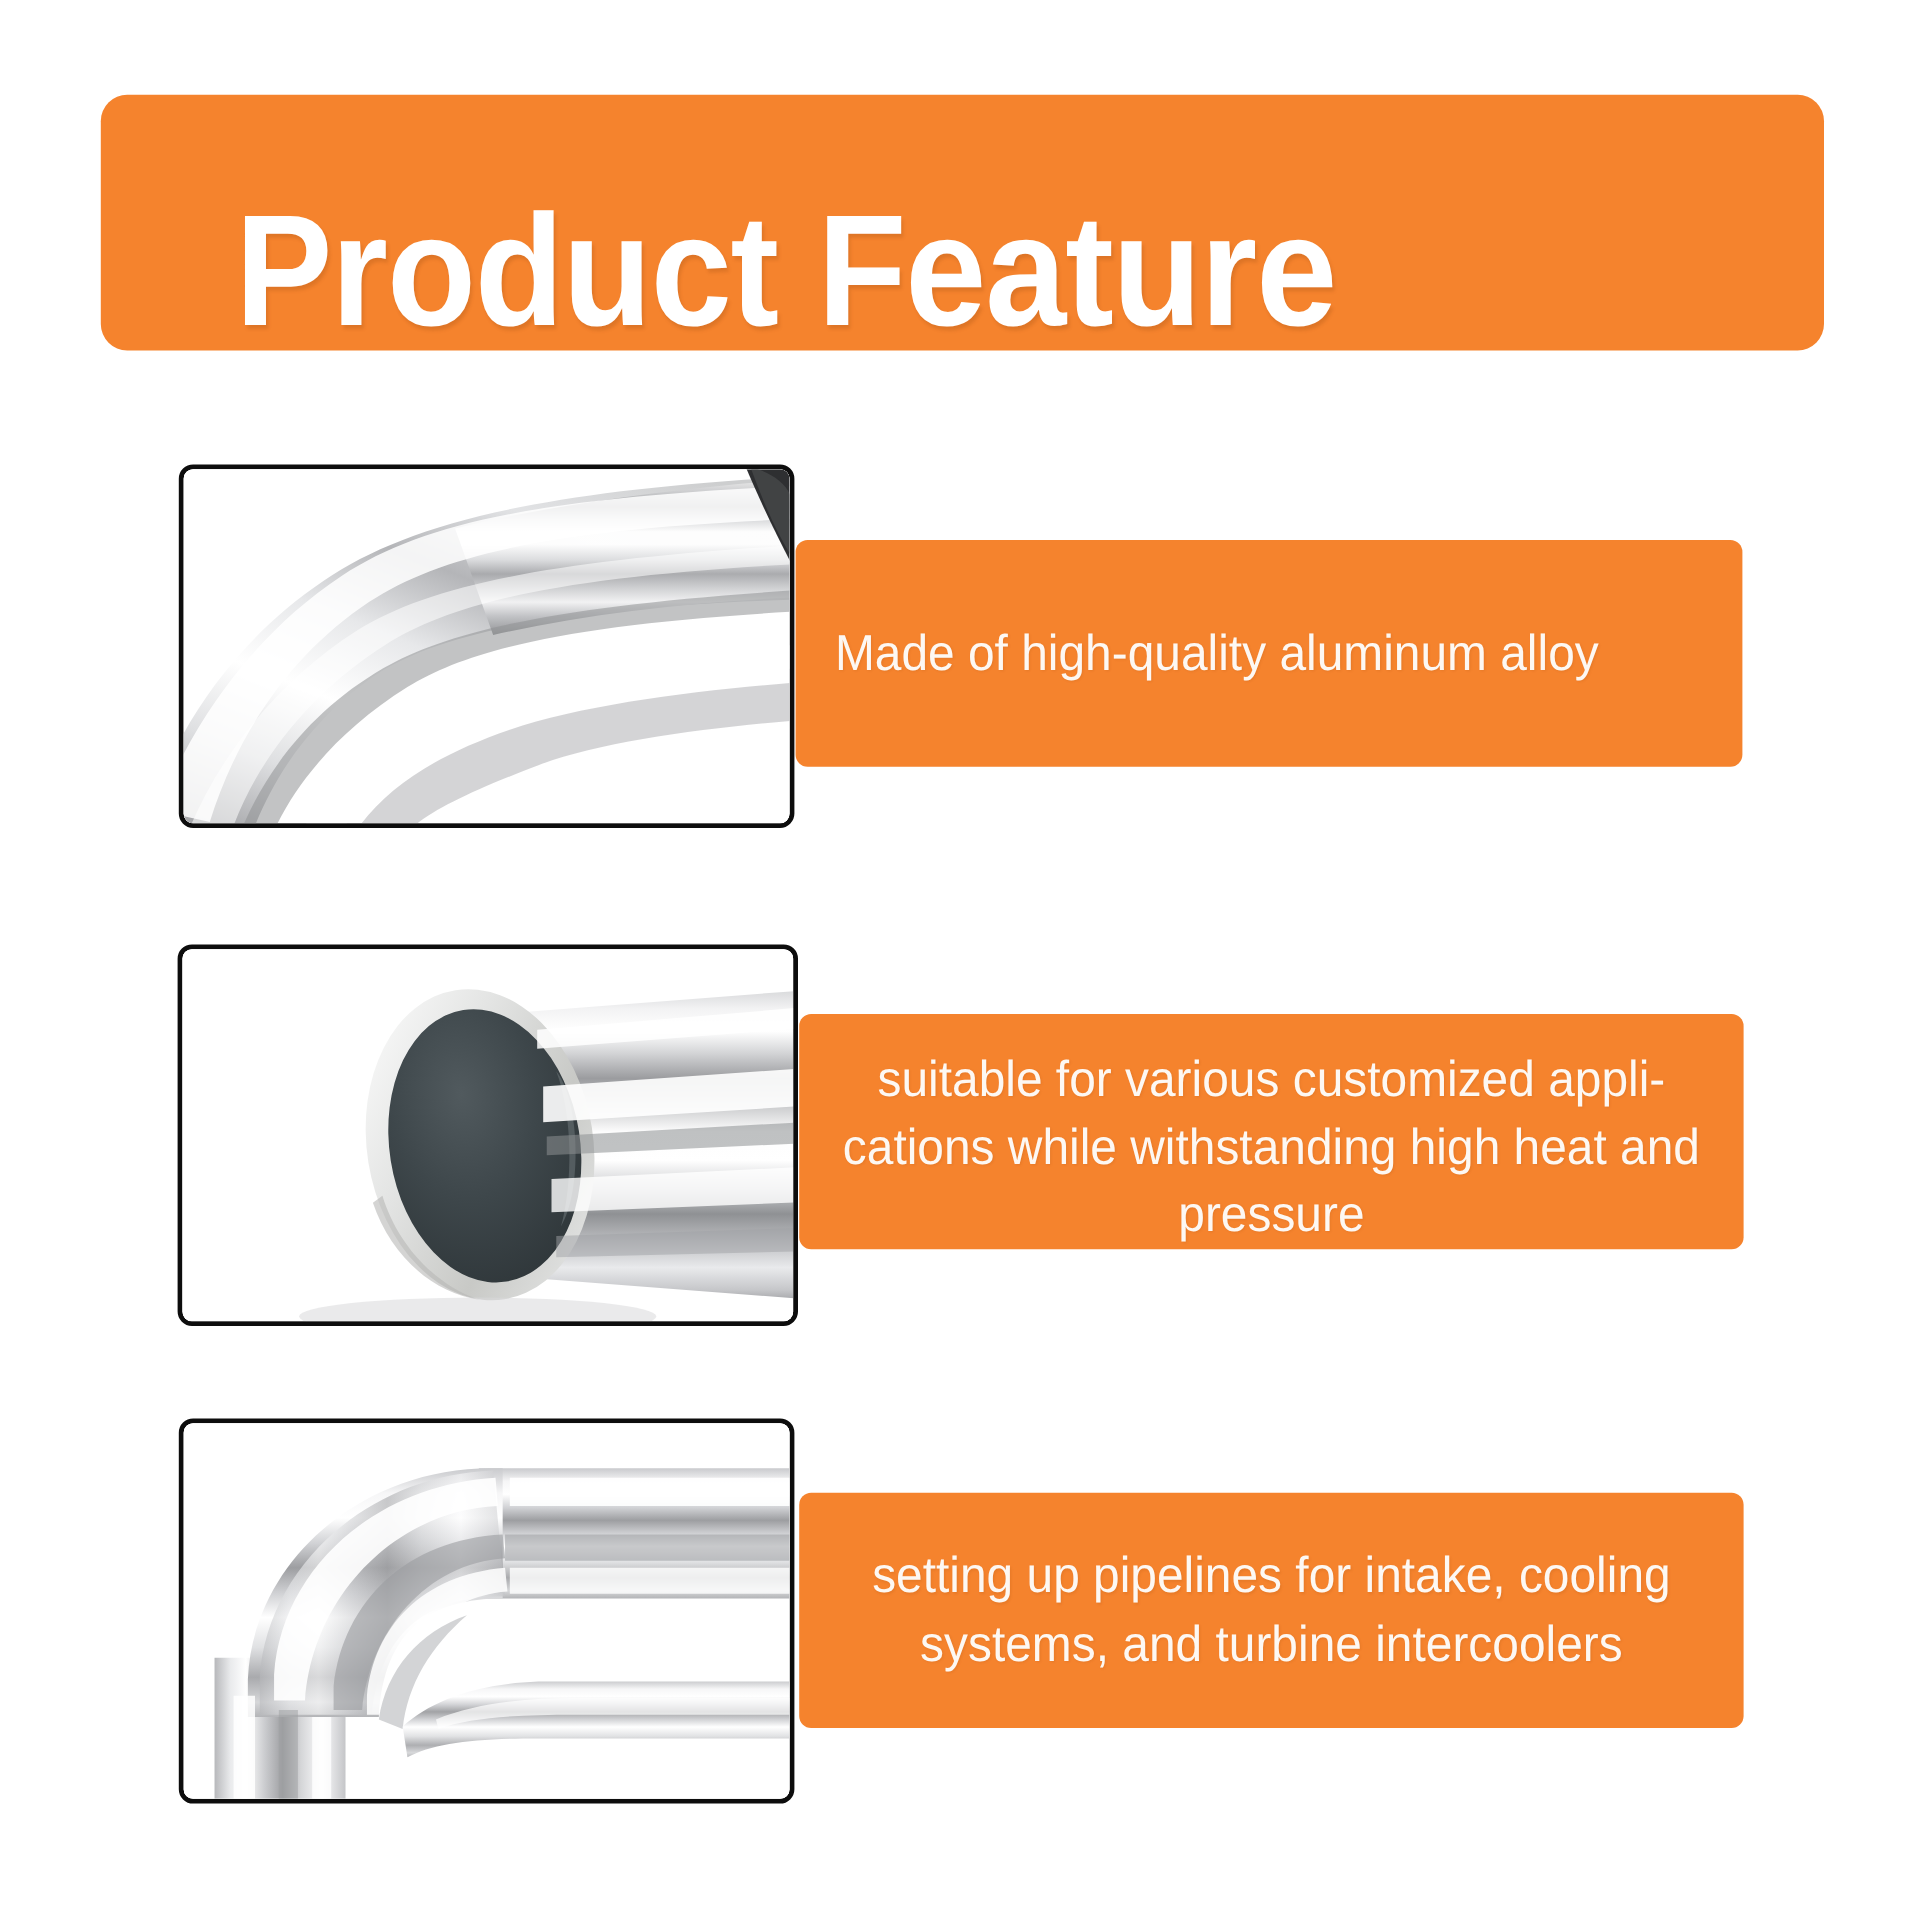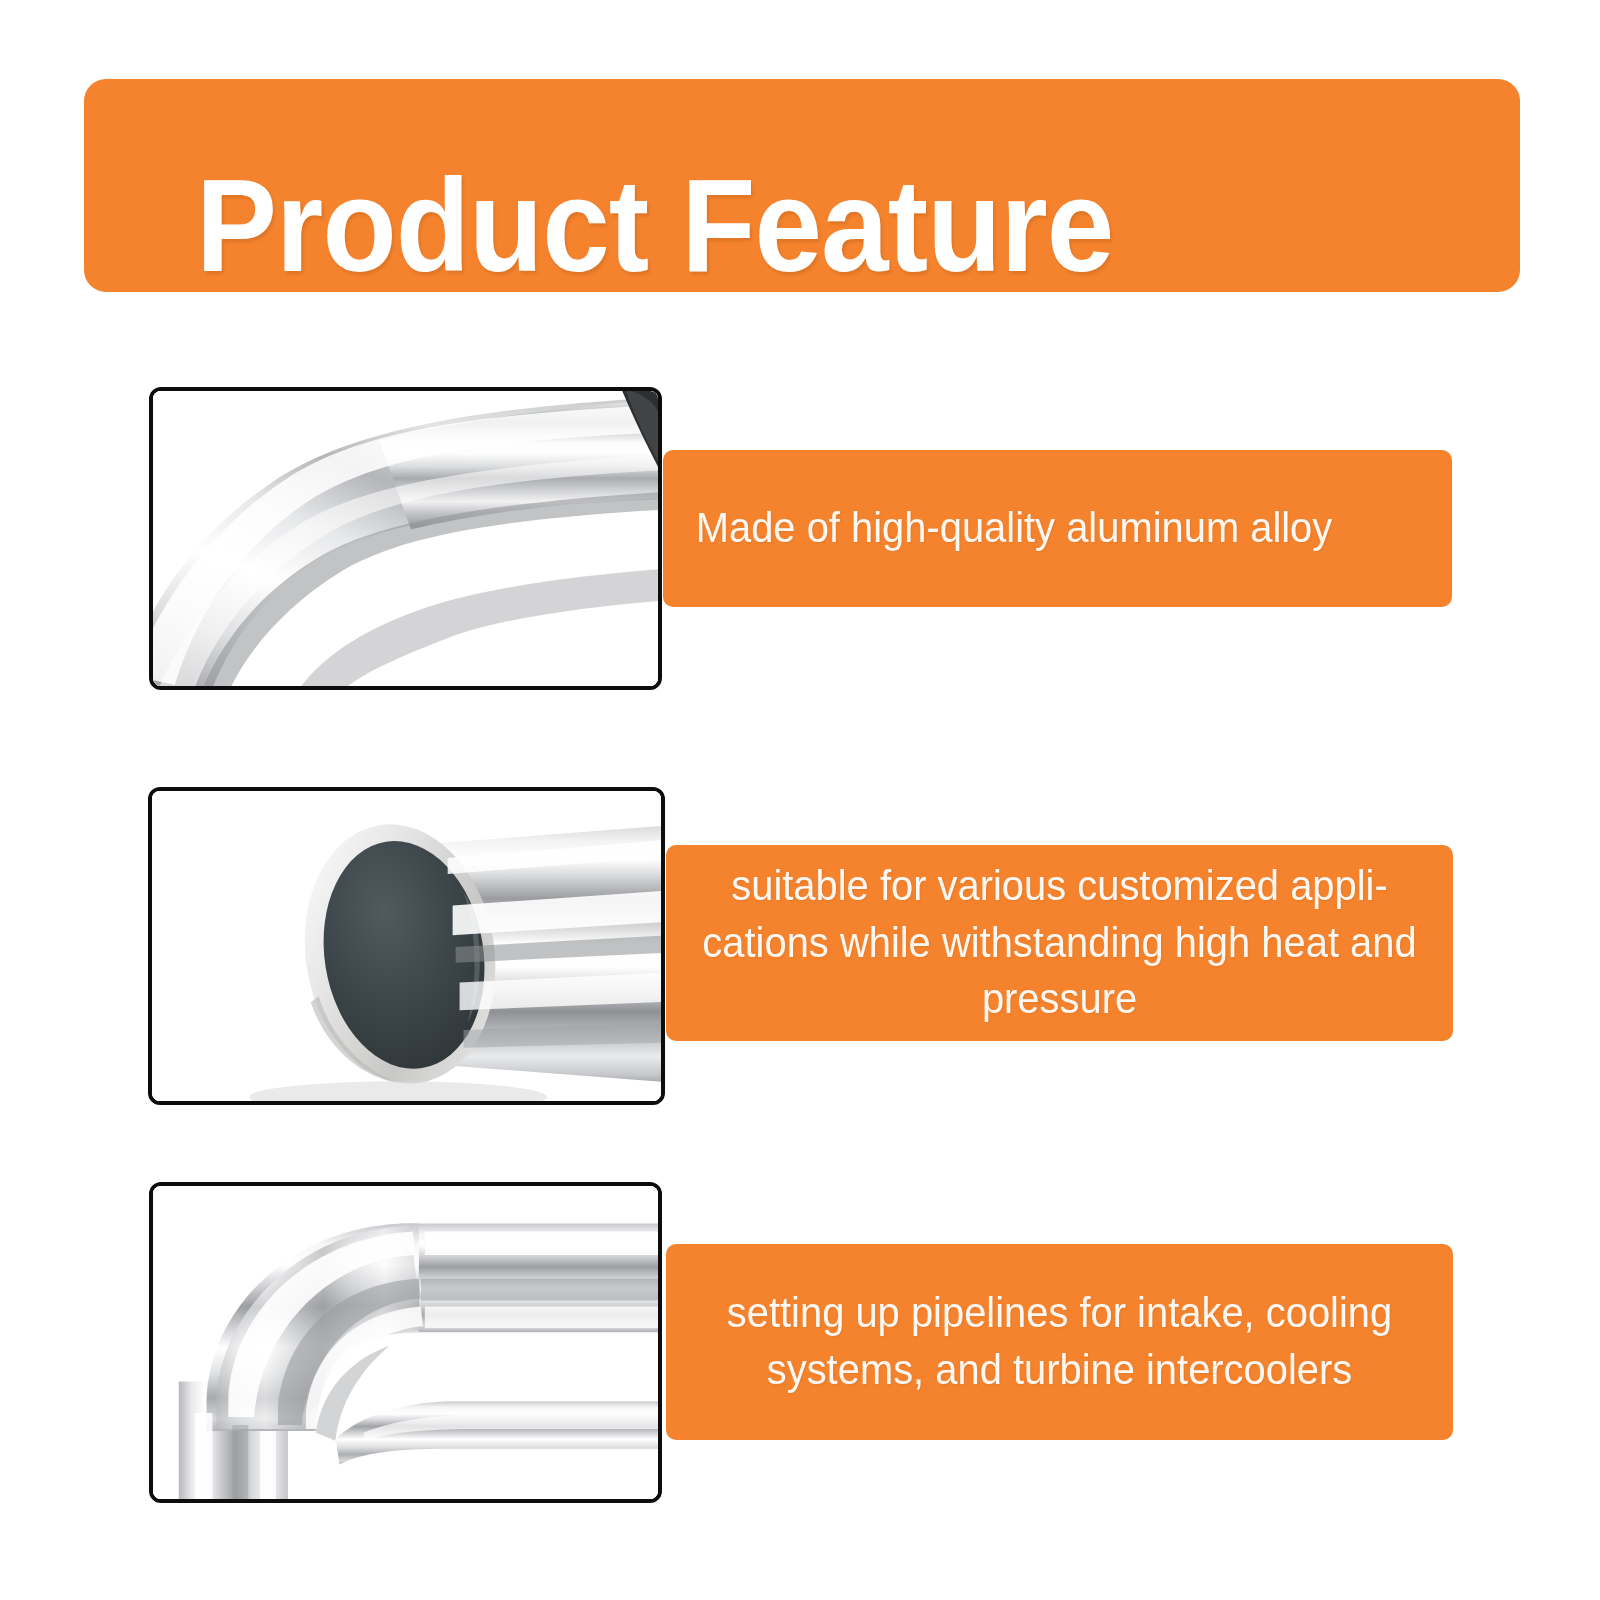--- a/index.html
+++ b/index.html
@@ -81,28 +81,29 @@
   
   .text-panel {
     position: absolute;
     background: #F5832D;
     border-radius: 10px;
     display: flex;
     align-items: center;
     box-sizing: border-box;
   }
   .panel-1 {
-    left: 663px; top: 450px; width: 789px; height: 157px;
+    left: 663px; top: 450px; width: 789px; height: 189px;
     padding: 0 24px 0 16px;
     justify-content: flex-start;
   }
   .panel-2 {
     left: 666px; top: 845px; width: 787px; height: 196px;
     padding: 0 16px;
     justify-content: center;
+    align-items: flex-end;
   }
   .panel-3 {
     left: 666px; top: 1244px; width: 787px; height: 196px;
     padding: 0 16px;
     justify-content: center;
   }
   .panel-text {
     color: #fdf8f3;
     font-family: "Liberation Sans Narrow", "Liberation Sans", sans-serif;
     font-size: 42px;

